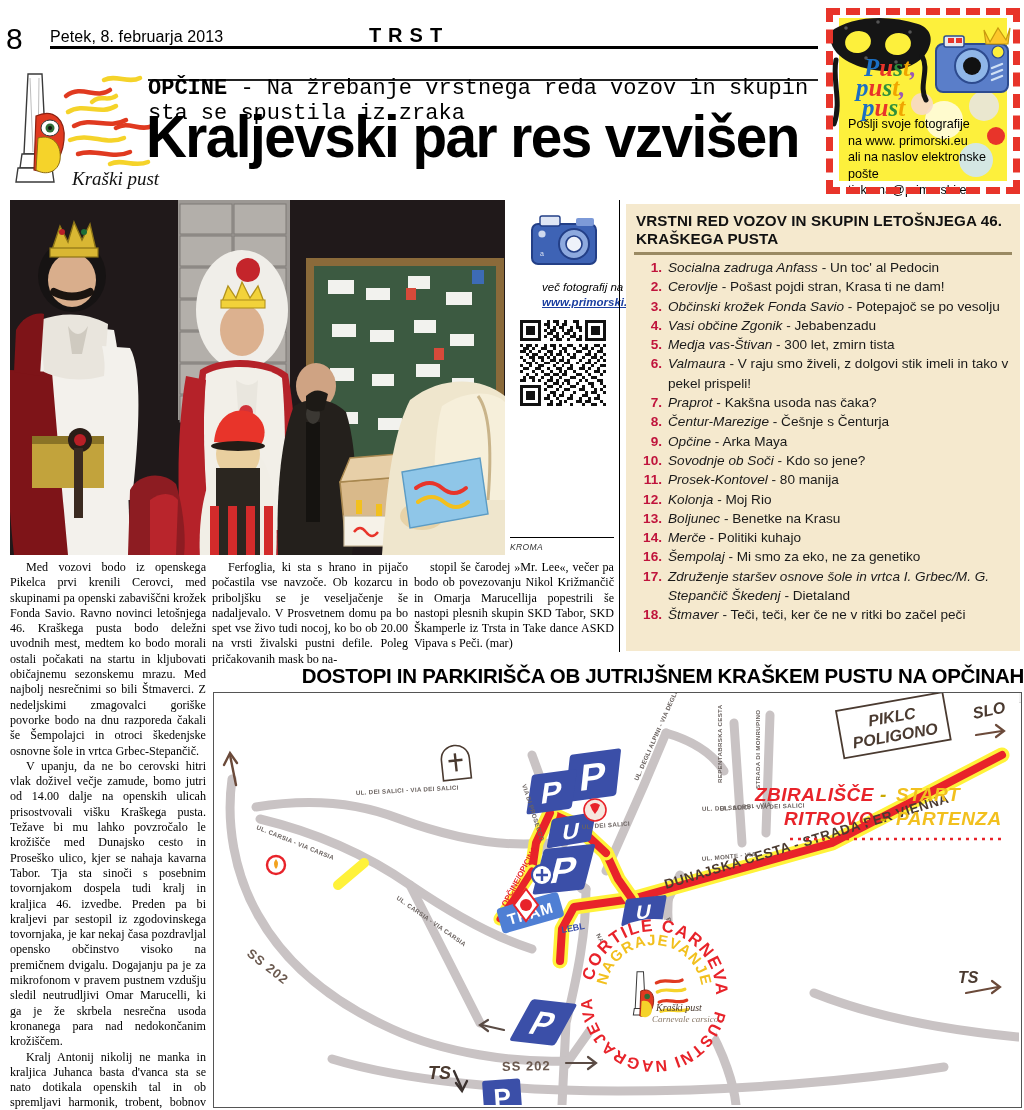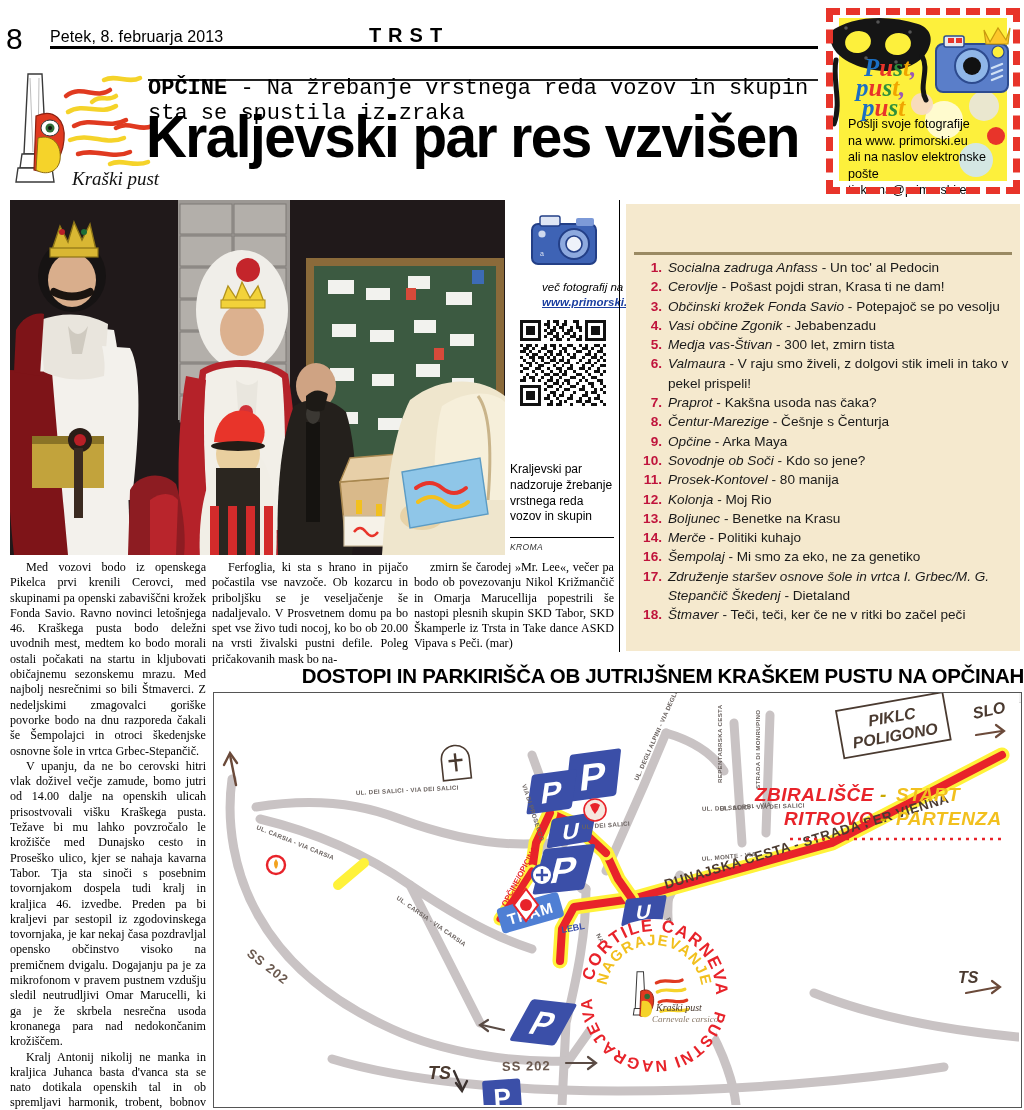--- a/index.html
+++ b/index.html
@@ -535,28 +535,28 @@
             <rect x="27" y="27" width="1" height="1"></rect>
           <rect x="9" y="28" width="2" height="1"></rect>
             <rect x="12" y="28" width="2" height="1"></rect>
             <rect x="17" y="28" width="1" height="1"></rect>
             <rect x="21" y="28" width="1" height="1"></rect>
             <rect x="24" y="28" width="2" height="1"></rect>
             <rect x="28" y="28" width="1" height="1"></rect>
         </g>
       </svg>
     </div>
-    <div class="photo-caption">Kraljevski par nadzoruje žrebanje vrstnega reda vozov in skupin</div>
     <div class="photo-credit-rule"></div>
     <div class="photo-credit">KROMA</div>
   </div>
 
   <div class="vline"></div>
 
   <div class="listbox">
+    <div class="listbox-title">VRSTNI RED VOZOV IN SKUPIN LETOŠNJEGA 46. KRAŠKEGA PUSTA</div>
     <div class="listbox-rule"></div>
     <div class="items" id="items">
         <div class="li">
           <span class="num">1.</span>
           <span class="txt"><i>Socialna zadruga Anfass</i> - Un toc' al Pedocin</span>
         </div>
         <div class="li">
           <span class="num">2.</span>
           <span class="txt"><i>Cerovlje</i> - Pošast pojdi stran, Krasa ti ne dam!</span>
         </div>
@@ -625,21 +625,21 @@
 
   <div class="col c1" id="col1">
       <p>Med vozovi bodo iz openskega Pikelca prvi krenili Cerovci, med skupinami pa openski zabaviščni krožek Fonda Savio. Ravno novinci letošnjega 46. Kraškega pusta bodo deležni uvodnih mest, medtem ko bodo morali ostali počakati na startu in kljubovati običajnemu sezonskemu mrazu. Med najbolj nesrečnimi so bili Štmaverci. Z nedeljskimi zmagovalci goriške povorke bodo na dnu razporeda čakali še Šempolajci in otroci škedenjske osnovne šole in vrtca Grbec-Stepančič.</p>
       <p>V upanju, da ne bo cerovski hitri vlak doživel večje zamude, bomo jutri od 14.00 dalje na openskih ulicah prisostvovali višku Kraškega pusta. Težave bi mu lahko povzročalo le krožišče med Dunajsko cesto in Proseško ulico, kjer se nahaja kavarna Tabor. Tja sta sinoči s posebnim tovornjakom dospela tudi kralj in kraljica 46. izvedbe. Preden pa bi kraljevi par sestopil iz zgodovinskega tovornjaka, je kar nekaj časa pozdravljal opensko občinstvo visoko na premičnem dvigalu. Dogajanju pa je za mikrofonom v pravem pustnem vzdušju sledil neutrudljivi Omar Marucelli, ki ga je že skrbela nesrečna usoda kronanega para nad nedokončanim krožiščem.</p>
       <p>Kralj Antonij nikolij ne manka in kraljica Juhanca basta d'vanca sta se nato dotikala openskih tal in ob spremljavi harmonik, trobent, bobnov ter praprotskih grajskih straž s plesom uvedla pričakovani žreb. Junaki večera pa so bili tudi najmlajši pustarji, ki so paru vestno pomagali izpolnjevati startno razpredelnico.</p>
     </div>
   <div class="col c2" id="col2">
       <p>Ferfoglia, ki sta s hrano in pijačo počastila vse navzoče. Ob kozarcu in priboljšku se je veseljačenje še nadaljevalo. V Prosvetnem domu pa bo spet vse živo tudi nocoj, ko bo ob 20.00 na vrsti živalski pustni defile. Poleg pričakovanih mask bo na-</p>
     </div>
   <div class="col c3" id="col3">
-      <p>zmirn še čarodej »Mr. Lee«, večer pa bodo ob povezovanju Nikol Križmančič in Omarja Marucellija popestrili še nastopi plesnih skupin SKD Tabor, SKD Škamperle iz Trsta in Take dance ASKD Vipava s Peči. (mar)</p>
+      <p>stopil še čarodej »Mr. Lee«, večer pa bodo ob povezovanju Nikol Križmančič in Omarja Marucellija popestrili še nastopi plesnih skupin SKD Tabor, SKD Škamperle iz Trsta in Take dance ASKD Vipava s Peči. (mar)</p>
     </div>
 
   <div class="map-title">DOSTOPI IN PARKIRIŠČA OB JUTRIJŠNEM KRAŠKEM PUSTU NA OPČINAH</div>
   <div class="mapbox">
     <div class="topband"></div>
     <svg width="805" height="412" viewBox="0 0 805 412" id="mapsvg">
       <rect x="0" y="0" width="805" height="412" fill="#ffffff"></rect>
 
       <g stroke="#c9c3c4" stroke-width="9" fill="none" stroke-linecap="round" stroke-linejoin="round">
 

